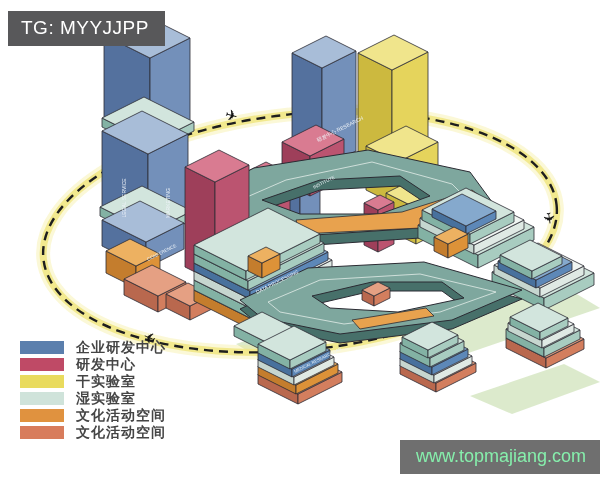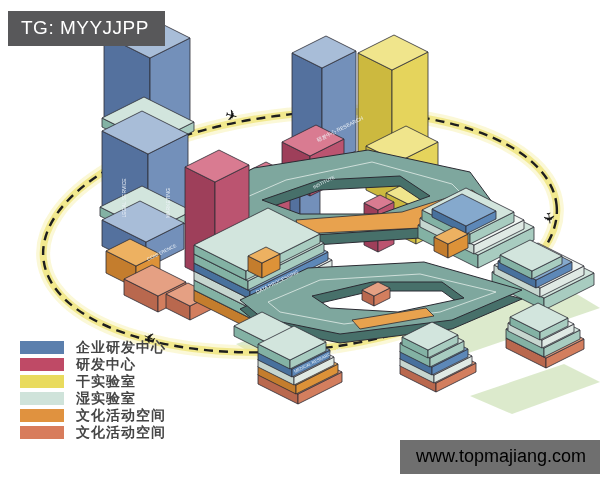--- a/index.html
+++ b/index.html
@@ -4,21 +4,21 @@
 <style>
   html,body{margin:0;padding:0;background:#fff;}
   body{font-family:"Liberation Sans","DejaVu Sans",sans-serif;}
   .stage{position:relative;width:600px;height:480px;background:#ffffff;overflow:hidden;}
   svg{position:absolute;inset:0;}
   .tag-badge{
     position:absolute;left:8px;top:11px;background:#58585a;color:#fff;
     padding:6px 16px 7px 13px;font-size:19px;letter-spacing:.5px;z-index:5;
   }
   .watermark{
-    position:absolute;right:0;bottom:6px;background:#6f6f6f;color:#000000;
+    position:absolute;right:0;bottom:6px;background:#6f6f6f;color:#86efac;
     padding:6px 14px 7px 16px;font-size:18px;z-index:5;
   }
   .legend{position:absolute;left:20px;top:341px;z-index:4;}
   .legend-row{display:flex;align-items:center;margin-bottom:4px;height:13px;}
   .swatch{width:44px;height:13px;margin-right:12px;}
   .sw0{background:#5b7fad;} .sw1{background:#bf4a66;} .sw2{background:#e9db5e;}
   .sw3{background:#cfe3da;} .sw4{background:#e0923f;} .sw5{background:#d87c5c;}
   .legend-label{font-size:14px;font-weight:700;color:#454545;letter-spacing:1px;}
   text.blabel{fill:#eef3f8;font-family:"Liberation Sans",sans-serif;}
   text.plane{font-size:15px;fill:#151515;}

